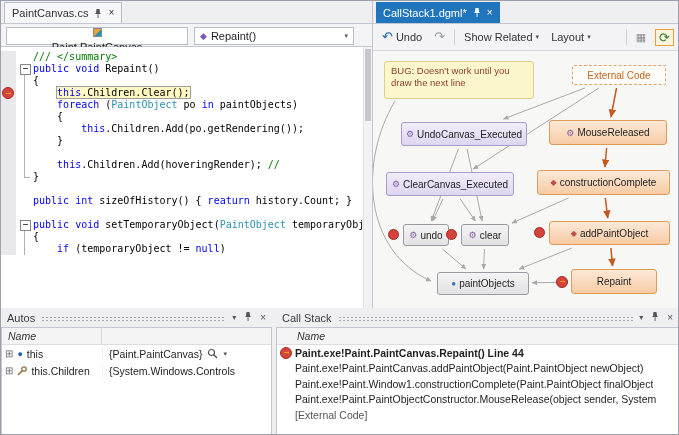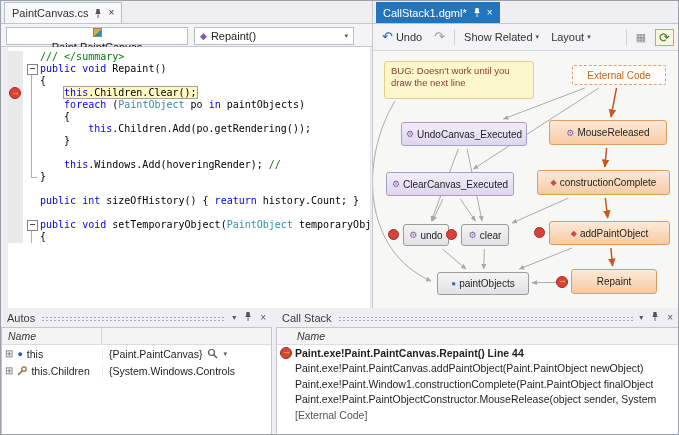--- a/index.html
+++ b/index.html
@@ -15,21 +15,21 @@
   .doc-tab.blue{background:#2075BC;color:#fff;}
   .tab-close{font-size:10px;line-height:10px;cursor:pointer;}
   .tab-pin svg{display:block;}
   .navbar{position:relative;height:24px;background:#F4F4F6;border-top:1px solid #C2C6CE;border-bottom:1px solid #C2C6CE;}
   .combo{position:absolute;top:3px;height:18px;background:#fff;border:1px solid #B9BDC6;display:flex;align-items:center;gap:4px;padding:0 5px;cursor:pointer;}
   #type-combo{left:5px;width:182px;flex-direction:column;}
   #member-combo{left:193px;width:160px;}
   .combo .caret{margin-left:auto;font-size:7px;color:#555;}
   .class-ic{width:9px;height:9px;background:linear-gradient(135deg,#E8A33D 50%,#2B91AF 50%);border:1px solid #888;flex:none;}
   .method-ic{color:#7E57C2;font-size:9px;flex:none;}
-  .code-area{position:absolute;left:7px;top:46px;width:371px;bottom:0;background:#fff;overflow:hidden;}
+  .code-area{position:absolute;left:0;top:46px;width:371px;bottom:0;background:#fff;overflow:hidden;}
   #code-lines{padding-top:4px;}
   .code-row{display:flex;height:12px;align-items:stretch;}
   .c-margin{width:15px;background:#E9E9EC;flex:none;position:relative;}
   .c-fold{width:17px;flex:none;position:relative;}
   .c-text{white-space:pre;font-family:"DejaVu Sans Mono","Liberation Mono",monospace;font-size:10px;line-height:12px;}
   .kw{color:#0000F0}.ty{color:#2B91AF}.com{color:#007A00}.pl{color:#000}
   .hl-box{background:#fef9c3;box-shadow:0 0 0 1px #9E9E9E;}
   .fold-start::before{content:"";position:absolute;left:4px;top:1px;width:9px;height:9px;border:1px solid #848484;background:#fff;}
   .fold-start::after{content:"";position:absolute;left:7px;top:5px;width:5px;height:1px;background:#444;}
   .fold-mid::before{content:"";position:absolute;left:8px;top:0;bottom:0;width:1px;background:#B0B0B0;}
@@ -173,21 +173,21 @@
             <span class="c-text"><span class="pl">    }</span></span>
           </div>
           <div class="code-row">
             <span class="c-margin"></span>
             <span class="c-fold fold-mid"></span>
             <span class="c-text"></span>
           </div>
           <div class="code-row">
             <span class="c-margin"></span>
             <span class="c-fold fold-mid"></span>
-            <span class="c-text"><span class="pl">    </span><span class="kw">this</span><span class="pl">.Windows.Add(hoveringRender); </span><span class="com">//</span></span>
+            <span class="c-text"><span class="pl">    </span><span class="kw">this</span><span class="pl">.Children.Add(hoveringRender); </span><span class="com">//</span></span>
           </div>
           <div class="code-row">
             <span class="c-margin"></span>
             <span class="c-fold fold-end"></span>
             <span class="c-text"><span class="pl">}</span></span>
           </div>
           <div class="code-row">
             <span class="c-margin"></span>
             <span class="c-fold "></span>
             <span class="c-text"></span>
@@ -204,20 +204,25 @@
           </div>
           <div class="code-row">
             <span class="c-margin"></span>
             <span class="c-fold fold-start"></span>
             <span class="c-text"><span class="kw">public</span><span class="pl"> </span><span class="kw">void</span><span class="pl"> setTemporaryObject(</span><span class="ty">PaintObject</span><span class="pl"> temporaryObj</span></span>
           </div>
           <div class="code-row">
             <span class="c-margin"></span>
             <span class="c-fold fold-mid"></span>
             <span class="c-text"><span class="pl">{</span></span>
+          </div>
+          <div class="code-row">
+            <span class="c-margin"></span>
+            <span class="c-fold fold-mid"></span>
+            <span class="c-text"><span class="pl">    </span><span class="kw">if</span><span class="pl"> (temporaryObject != </span><span class="kw">null</span><span class="pl">)</span></span>
           </div>
         </div>
       <div class="vscroll">
         <div class="thumb"></div>
       </div>
     </div>
   </section>
 
   <section class="graph-pane">
     <div class="tabstrip">

